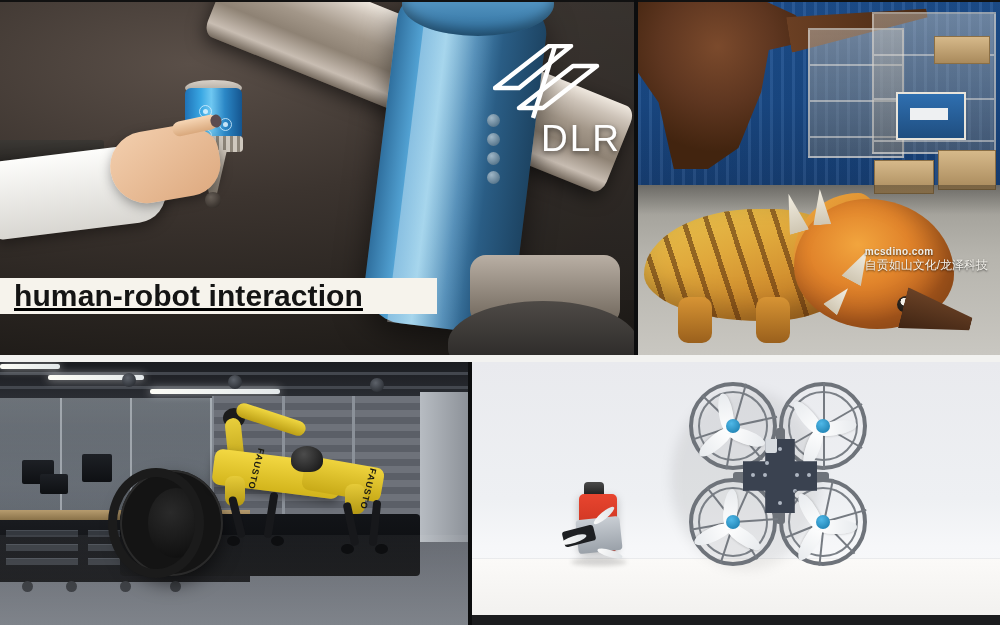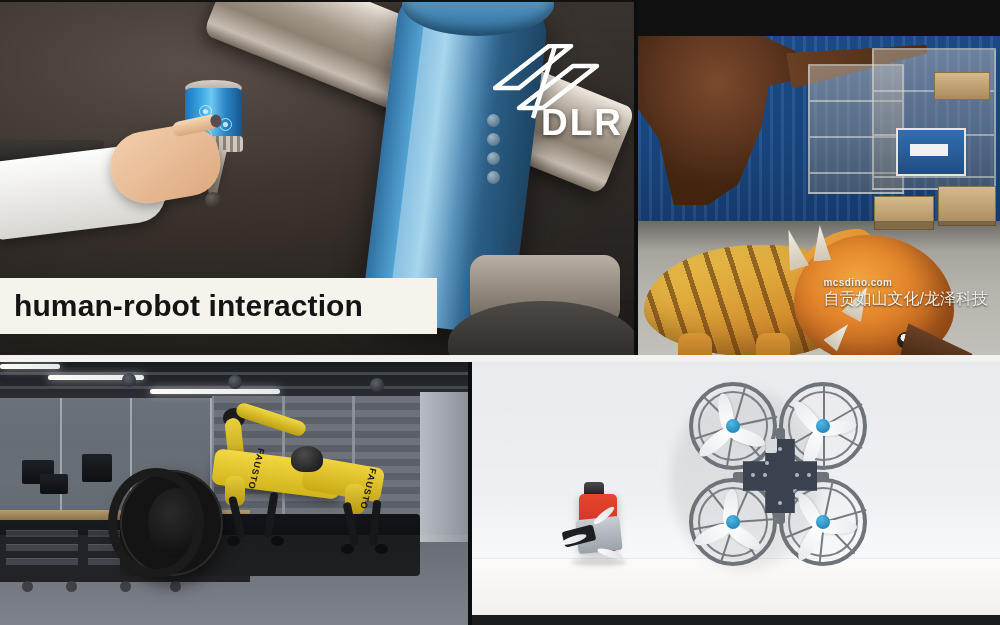--- a/index.html
+++ b/index.html
@@ -82,34 +82,34 @@
     transform:rotate(-10deg); box-shadow:0 4px 12px rgba(0,0,0,.35);}
   .finger{ position:absolute; left:172px; top:118px; width:46px; height:15px; border-radius:8px;
     background:linear-gradient(180deg,#f7d7b6,#d9a87c); transform:rotate(-12deg);}
   .finger::after{content:"";position:absolute;right:-4px;top:1px;width:11px;height:13px;border-radius:50%;background:#5b4b50;}
   .monitor{ position:absolute; left:-6px; top:140px; width:110px; height:44px;
     background:linear-gradient(180deg,#3b3834,#191715); border-radius:3px;}
 
   
   .dlr { position:absolute; left:493px; top:44px; width:140px; height:108px; }
   .dlr svg{ display:block; }
-  .dlr-text{ position:absolute; left:48px; top:60px; color:#fff;
-     font-size:37px; font-weight:bold; letter-spacing:2px; line-height:1;
+  .dlr-text{ position:absolute; left:48px; top:76px; color:#fff;
+     font-size:37px; font-weight:normal; letter-spacing:2px; line-height:1;
      text-shadow:0 2px 5px rgba(0,0,0,.5); }
 
   
   .cap-bar { position:absolute; left:0; width:437px; display:flex; align-items:center; }
   #cap1 { top:222px; height:56px; background:#0a0806; }
   #cap1 .t { color:#ffffff; font-size:30px; font-weight:bold; padding-left:14px; letter-spacing:.1px;}
-  #cap2 { top:278px; height:56px; background:#f6f3ec; }
+  #cap2 { top:278px; height:36px; background:#f6f3ec;text-decoration:underline; }
   #cap2 .t { color:#141414; font-size:30px; font-weight:bold; padding-left:14px; letter-spacing:.1px;}
 
   
   #p-dino { left:638px; top:0; width:362px; height:355px;
-    background:linear-gradient(180deg,#6e6c66 0%,#7d7a72 34%,#9a9891 52%,#b6b4ad 72%,#c9c7c1 100%);margin-top:36px; }
+    background:linear-gradient(180deg,#6e6c66 0%,#7d7a72 34%,#9a9891 52%,#b6b4ad 72%,#c9c7c1 100%); }
   .dz-wall{ position:absolute; left:0; top:0; width:100%; height:185px;
     background:linear-gradient(180deg,#1d4f8f 0%,#1a4a87 55%,#173f74 100%); }
   .dz-wall-stripes{ position:absolute; inset:0;
     background:repeating-linear-gradient(90deg,rgba(255,255,255,.06) 0 3px,rgba(0,0,0,.07) 3px 11px);}
   .dz-trex{ position:absolute; left:-6px; top:-6px; width:190px; height:175px;
     background:
       radial-gradient(55% 60% at 45% 30%,#7b4a2c 0%,#5e3620 55%,#42240f 100%);
     clip-path:polygon(2% 0,62% 0,86% 12%,96% 26%,72% 32%,68% 56%,56% 88%,40% 100%,22% 100%,14% 62%,0 40%);
   }
   .dz-trex-tail{ position:absolute; left:150px; top:6px; width:140px; height:36px;
@@ -155,21 +155,21 @@
   .tri-h4{ left:186px; bottom:16px; width:18px; height:28px; transform:rotate(40deg);}
   .tri-beak{ position:absolute; left:258px; bottom:-8px; width:70px; height:42px;
     background:linear-gradient(180deg,#6b4226,#3f2413); transform:rotate(14deg);
     clip-path:polygon(0 0,100% 34%,100% 64%,0 100%); }
   .tri-leg{ position:absolute; bottom:-14px; width:34px; height:46px;
     background:linear-gradient(180deg,#d79434,#9a601c); border-radius:10px;}
   .tri-l1{left:34px;} .tri-l2{left:112px;}
   .dz-wm{ position:absolute; right:12px; bottom:82px; text-align:left; line-height:1.25;}
   .dz-wm .a{ color:#f0efe9; font-size:10px; font-weight:bold; letter-spacing:.4px;
      text-shadow:0 1px 2px rgba(0,0,0,.7); }
-  .dz-wm .b{ color:#f4f2ec; font-size:16px; text-shadow:0 1px 2px rgba(0,0,0,.7); }
+  .dz-wm .b{ color:#f4f2ec; font-size:12px; text-shadow:0 1px 2px rgba(0,0,0,.7); }
 
   
   #p-lab { left:0; top:362px; width:468px; height:263px;
     background:linear-gradient(180deg,#2c2f35 0%,#3d4149 26%,#555a62 46%,#5c6068 58%,#6d727a 100%); }
   .lab-ceiling{ position:absolute; left:0; top:0; width:100%; height:36px;
     background:linear-gradient(180deg,#1a1c20,#2a2d33);}
   .lab-ceil-beam{ position:absolute; height:3px; background:#43474e; left:0; width:100%;}
   .lab-light{ position:absolute; height:5px; border-radius:2px;
     background:linear-gradient(90deg,#fdfdf6,#e3e8ea); box-shadow:0 0 10px rgba(255,255,255,.6);}
   .lab-spot{ position:absolute; width:14px; height:14px; border-radius:50%;

